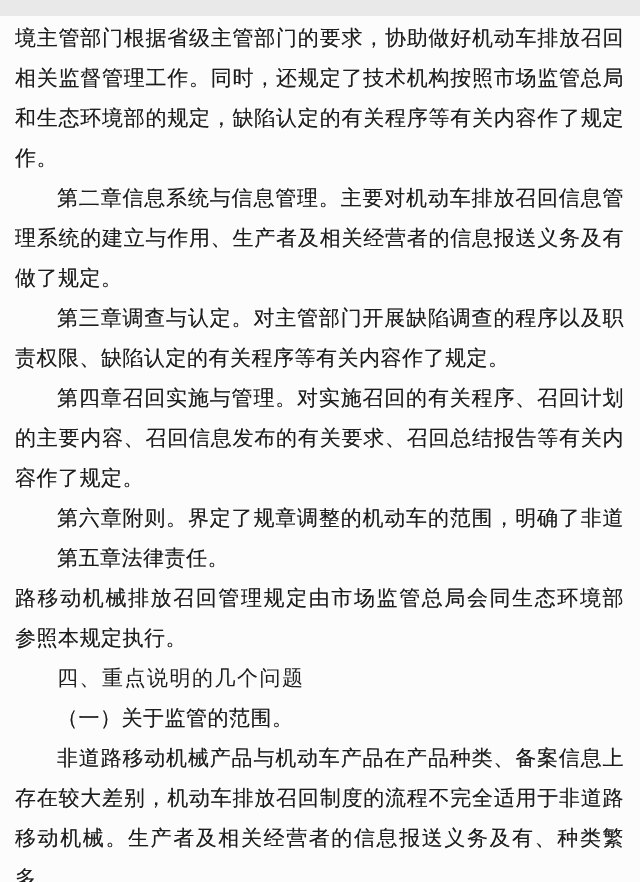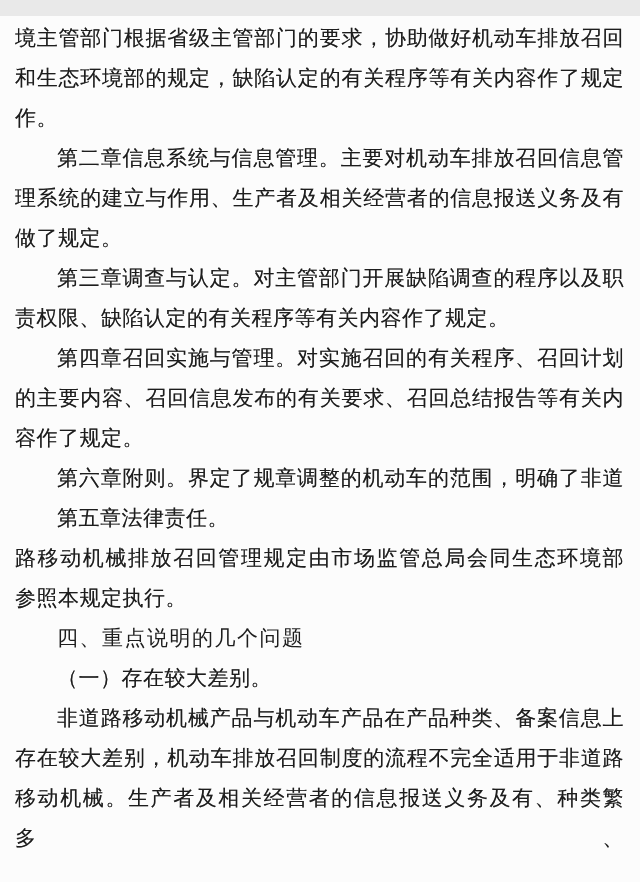--- a/index.html
+++ b/index.html
@@ -43,33 +43,34 @@
     background:
       radial-gradient(circle at 4px 1px, rgba(0,0,0,.28) 1.5px, transparent 2px),
       radial-gradient(circle at 18px 1px, rgba(0,0,0,.22) 1.5px, transparent 2px);
   }
 </style>
 </head>
 <body>
 
 <div class="page">
   <div class="ln full">境主管部门根据省级主管部门的要求，协助做好机动车排放召回</div>
+  <div class="ln full">相关监督管理工作。同时，还规定了技术机构按照市场监管总局</div>
   <div class="ln full">和生态环境部的规定，缺陷认定的有关程序等有关内容作了规定</div>
   <div class="ln">作。</div>
   <div class="ln full ind">第二章信息系统与信息管理。主要对机动车排放召回信息管</div>
   <div class="ln full">理系统的建立与作用、生产者及相关经营者的信息报送义务及有</div>
   <div class="ln">做了规定。</div>
   <div class="ln full ind">第三章调查与认定。对主管部门开展缺陷调查的程序以及职</div>
   <div class="ln">责权限、缺陷认定的有关程序等有关内容作了规定。</div>
   <div class="ln full ind">第四章召回实施与管理。对实施召回的有关程序、召回计划</div>
   <div class="ln full">的主要内容、召回信息发布的有关要求、召回总结报告等有关内</div>
   <div class="ln">容作了规定。</div>
   <div class="ln full ind">第六章附则。界定了规章调整的机动车的范围，明确了非道</div>
   <div class="ln ind">第五章法律责任。</div>
   <div class="ln full">路移动机械排放召回管理规定由市场监管总局会同生态环境部</div>
   <div class="ln">参照本规定执行。</div>
   <div class="ln ind head">四、重点说明的几个问题</div>
-  <div class="ln ind">（一）存在较大差别。</div>
+  <div class="ln ind">（一）关于监管的范围。</div>
   <div class="ln full ind">非道路移动机械产品与机动车产品在产品种类、备案信息上</div>
   <div class="ln full">存在较大差别，机动车排放召回制度的流程不完全适用于非道路</div>
   <div class="ln full">移动机械。生产者及相关经营者的信息报送义务及有、种类繁多、</div>
   <div class="remnant"></div>
 </div>
 
 </body></html>

